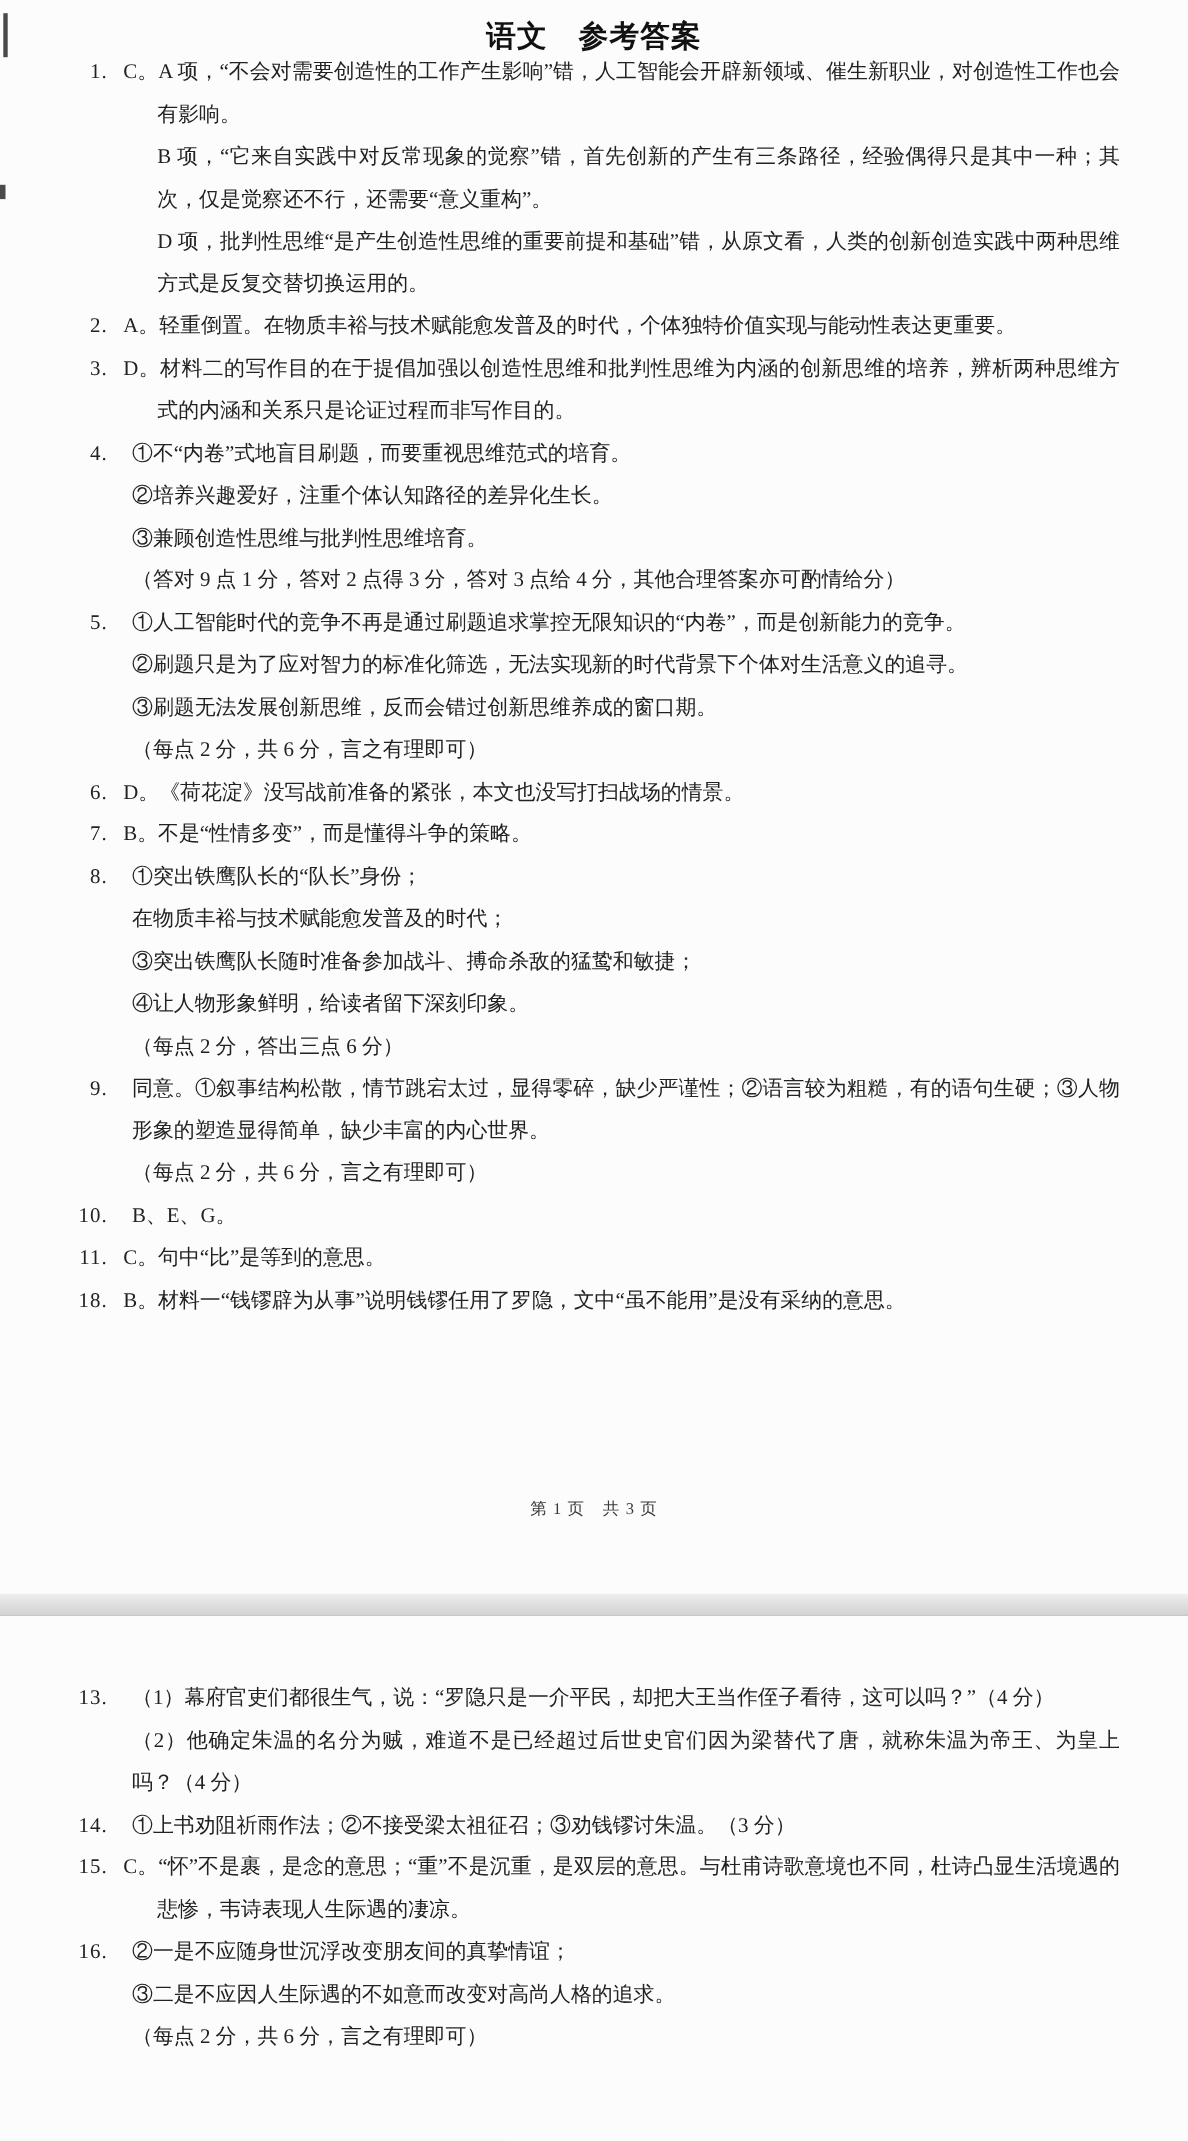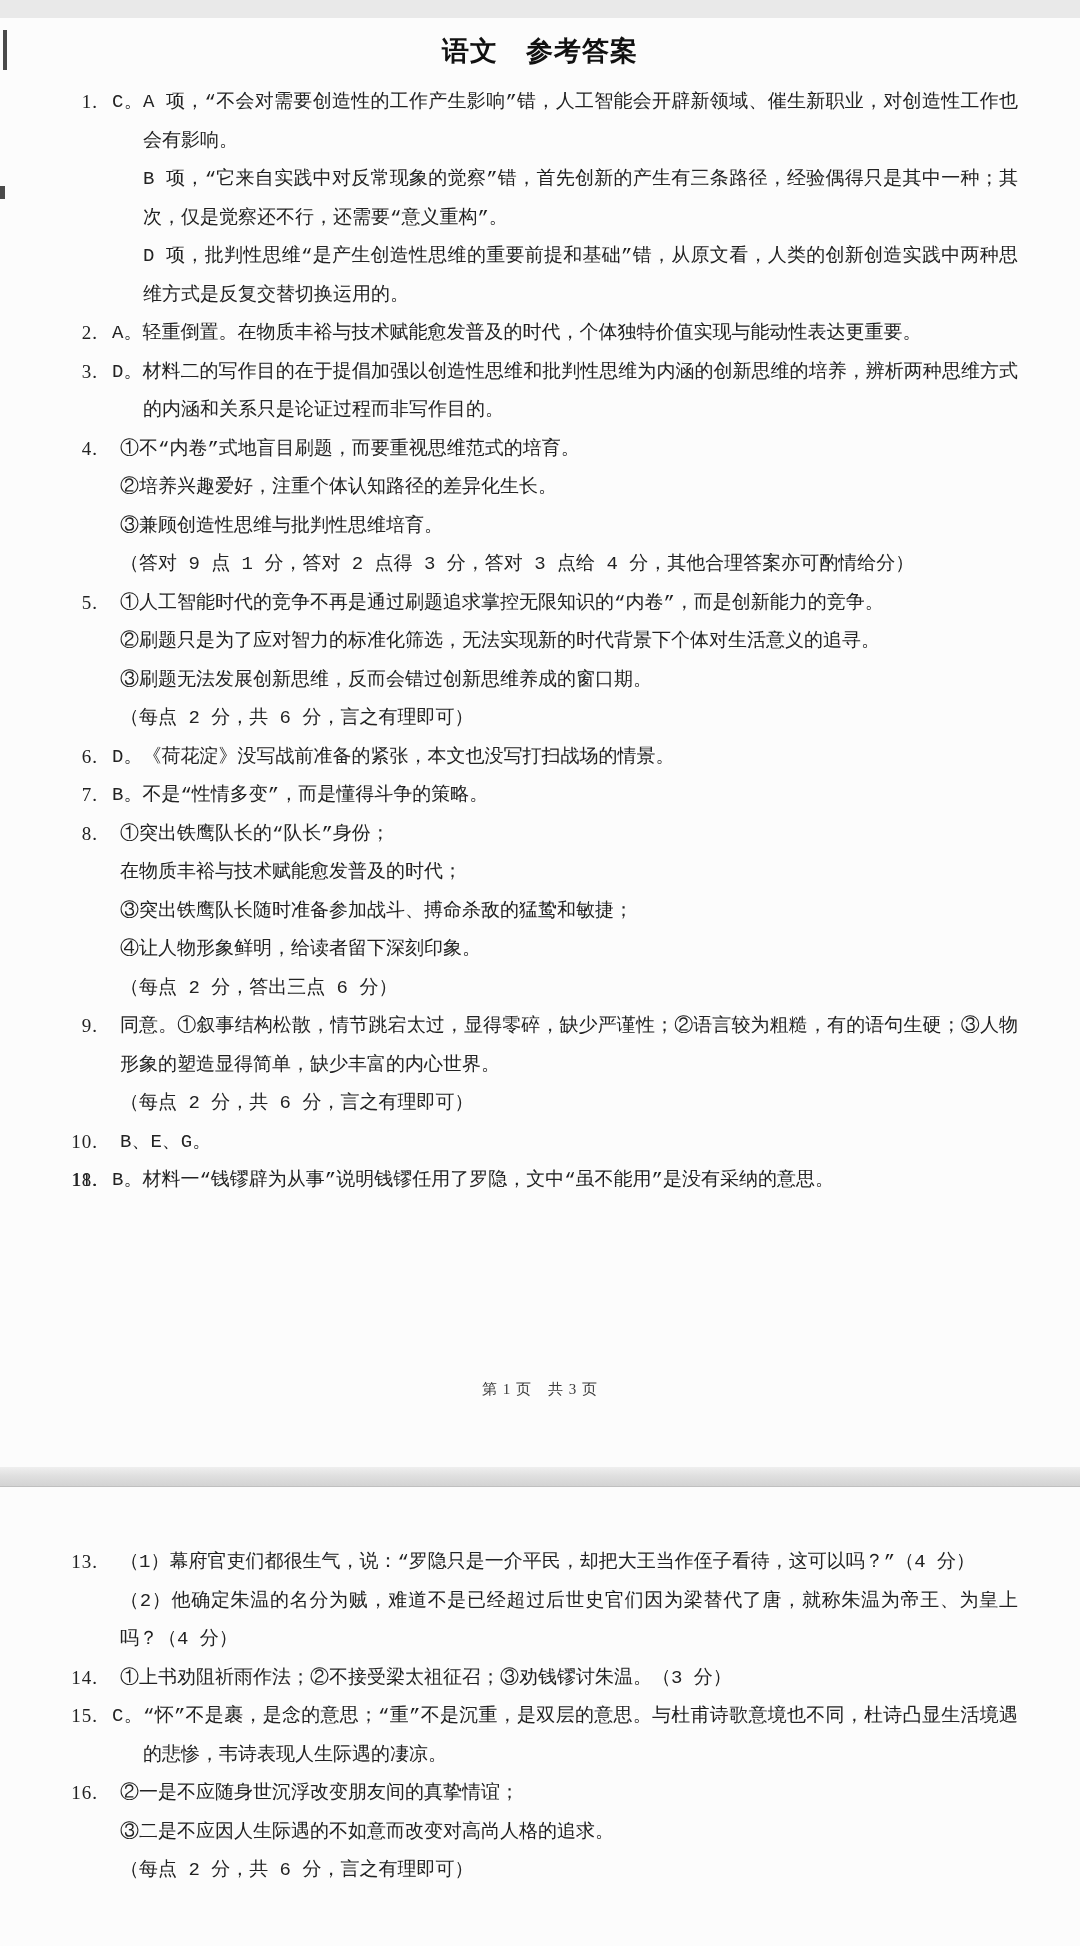--- a/index.html
+++ b/index.html
@@ -23,21 +23,21 @@
   #page2 { height: 478px; padding-top: 56px; }
 
   .separator {
     height: 19px;
     background: linear-gradient(#efefef, #e0e0e0 45%, #d3d3d3);
     border-bottom: 1px solid #bfbfbf;
     box-shadow: 0 1px 2px rgba(0,0,0,0.10);
   }
 
   .title {
-    margin: 18px;
+    margin: 0;
     padding-top: 15px;
     height: 47px;
     box-sizing: border-box;
     text-align: center;
     font-size: 27px;
     font-weight: bold;
     color: #111;
     letter-spacing: 1px;
   }
 
@@ -51,21 +51,21 @@
     padding-right: 62px;
   }
   .num {
     position: absolute;
     left: 0;
     top: 0;
     width: 98px;
     text-align: right;
     letter-spacing: 1px;
   }
-  .content p { margin: 0; text-align: justify; font-family: Liberation Mono, monospace; }
+  .content p { margin: 0; text-align: justify; }
   .content.letter { padding-left: 31px; }
   .content.letter p.lead { text-indent: -31px; }
   .content.plain { padding-left: 8px; }
 
   .page-footer {
     position: absolute;
     left: 0;
     top: 1362px;
     width: 100%;
     text-align: center;
@@ -157,20 +157,23 @@
         </div>
       </div>
       <div class="item">
         <span class="num">10.</span>
         <div class="content plain">
           <p>B、E、G。</p>
         </div>
       </div>
       <div class="item">
         <span class="num">11.</span>
+        <div class="content letter">
+          <p class="lead">C。句中“比”是等到的意思。</p>
+        </div>
       </div>
       <div class="item">
         <span class="num">18.</span>
         <div class="content letter">
           <p class="lead">B。材料一“钱镠辟为从事”说明钱镠任用了罗隐，文中“虽不能用”是没有采纳的意思。</p>
         </div>
       </div>
     </div>
   <div class="page-footer">第 1 页　共 3 页</div>
 </div>

